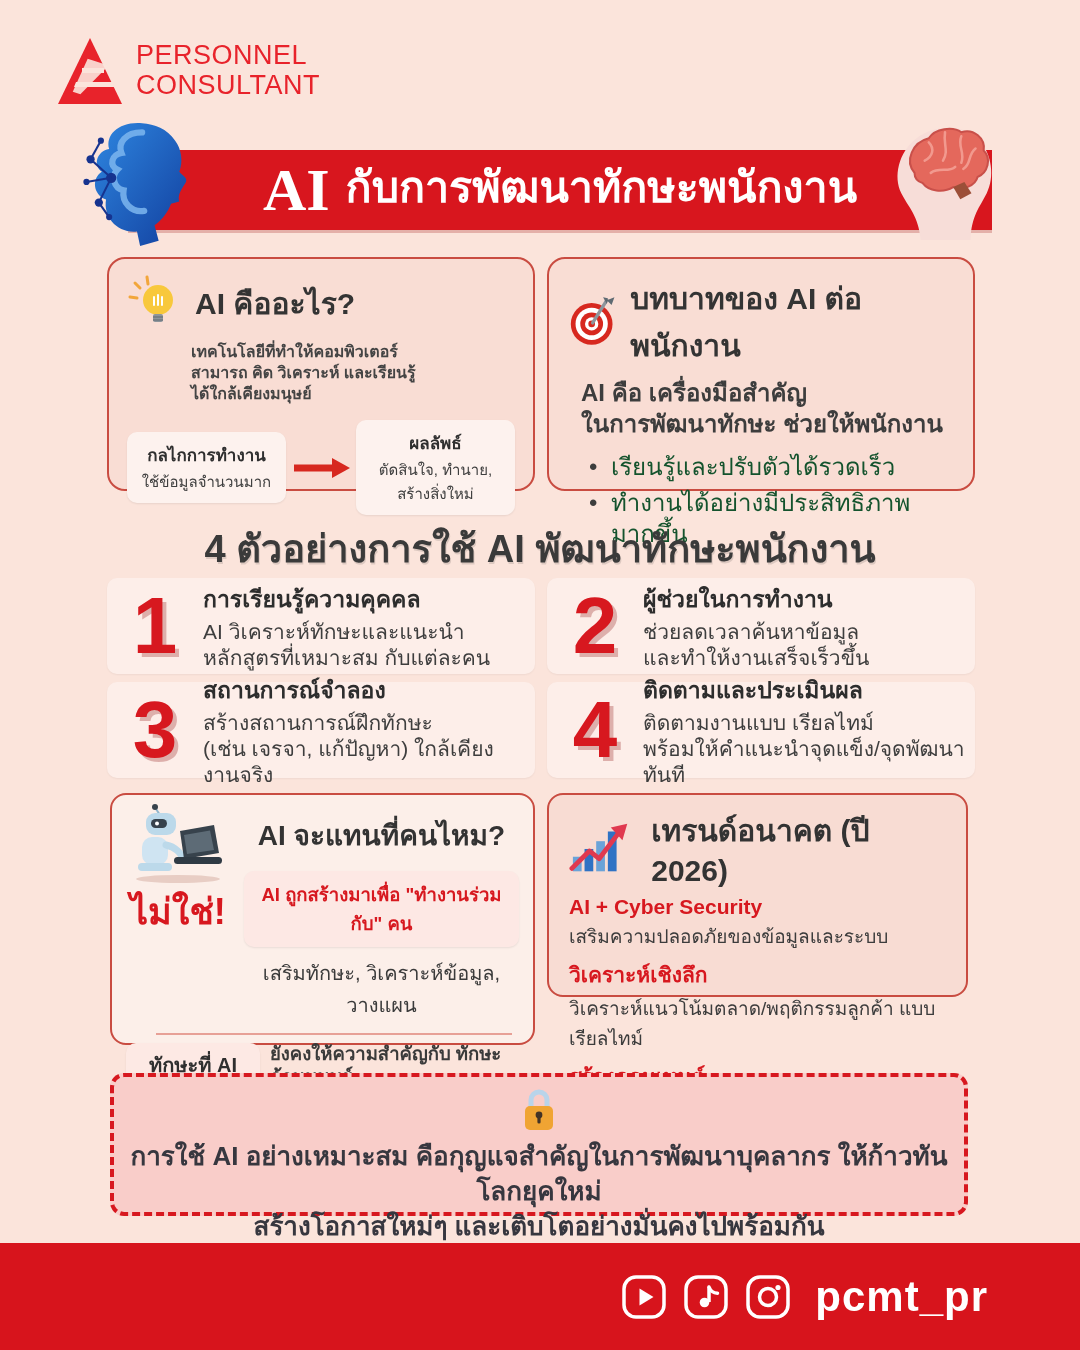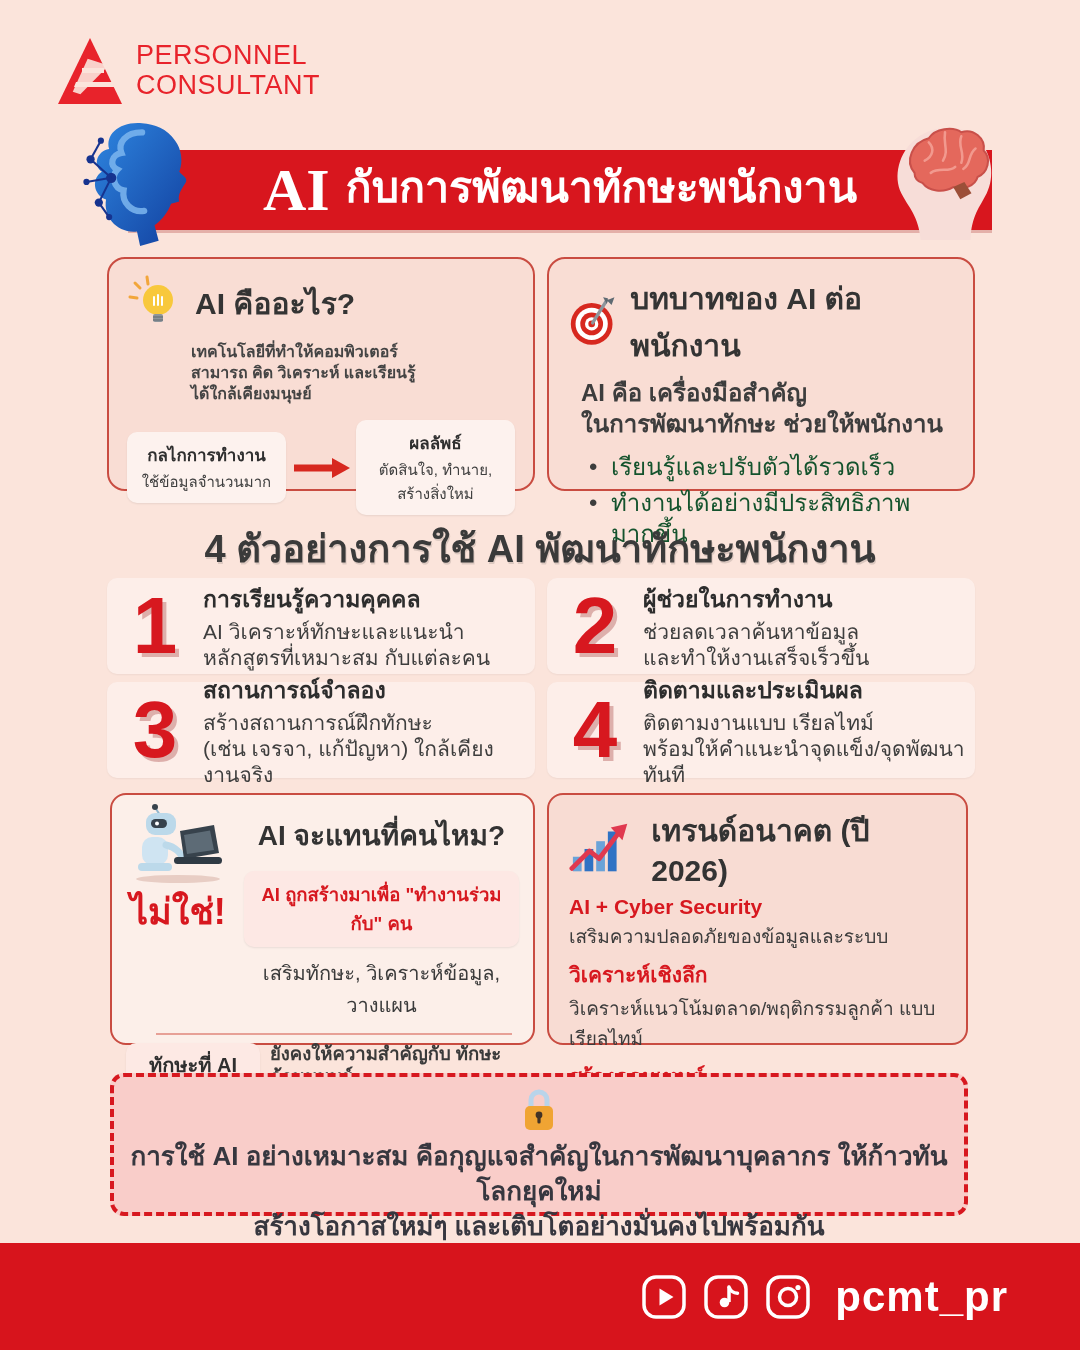--- a/index.html
+++ b/index.html
@@ -65,36 +65,36 @@
   .pl-divider{margin:12px 0 8px 30px;width:356px;border-top:2px solid #e7a096;}
   .pl-bottom{display:flex;gap:10px;align-items:flex-start;}
   .pl-label{background:#fde9e4;border-radius:10px;padding:10px 8px;text-align:center;
     font-size:20px;font-weight:bold;color:#2f2f2f;line-height:1.25;min-width:118px;box-shadow:0 1px 2px rgba(0,0,0,.08);}
   .pl-note{font-size:18.5px;font-weight:bold;color:#3a3a3a;line-height:1.22;}
   .pl-bullets{margin:4px 0 0 6px;padding:0;list-style:none;}
   .pl-bullets li{font-size:16.5px;font-weight:bold;color:#3a3a3a;line-height:1.35;padding-left:20px;position:relative;}
   .pl-bullets li::before{content:"•";position:absolute;left:4px;top:0;}
 
   
-  .panel-right{left:547px;top:793px;width:421px;height:252px;background:#f8dcd3;border:2px solid #c94c41;
+  .panel-right{left:547px;top:793px;width:421px;height:204px;background:#f8dcd3;border:2px solid #c94c41;
     border-radius:16px;box-sizing:border-box;padding:12px 20px;}
   .pr-head{display:flex;align-items:center;gap:22px;}
   .pr-title{font-size:30px;font-weight:bold;color:#333;}
   .pr-item{margin-top:7px;}
   .pr-h{font-size:21px;font-weight:bold;color:#d7181f;}
   .pr-d{font-size:19px;color:#3c3c3c;margin-top:2px;}
 
   
   .callout{left:110px;top:1073px;width:858px;height:143px;background:#f9cdc9;
     border:4px dashed #d7181f;border-radius:14px;box-sizing:border-box;text-align:center;padding-top:8px;}
   .callout-line{font-size:26px;font-weight:bold;color:#37373f;line-height:1.35;}
 
   
   .footer{left:0;top:1243px;width:1080px;height:107px;background:#d7141c;
-    display:flex;align-items:center;justify-content:flex-end;box-sizing:border-box;padding-right:72px;gap:16px;}
+    display:flex;align-items:center;justify-content:flex-end;box-sizing:border-box;padding-right:92px;gap:16px;}
   .soc{width:46px;height:46px;display:block;cursor:pointer;}
   .handle{color:#fff;font-size:42px;font-weight:bold;margin-left:8px;letter-spacing:1px;}
 </style>
 </head>
 <body>
 
 <div class="abs logo">
   <svg width="64" height="66" viewBox="0 0 64 66">
     <polygon points="32,0 64,66 0,66" fill="#e8232b"></polygon>
     <polygon points="32,14 44,40 20,40" fill="#fbe4db" transform="translate(0,4)" opacity="0"></polygon>

